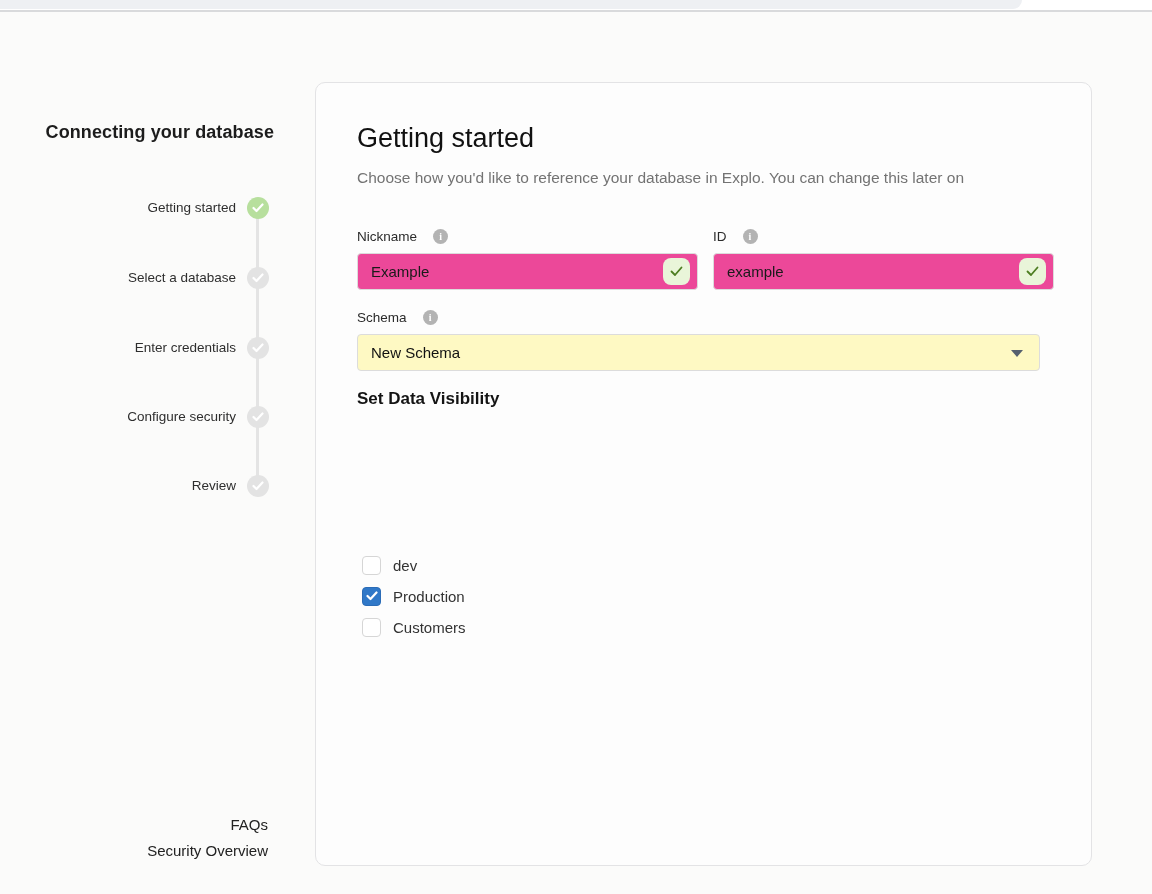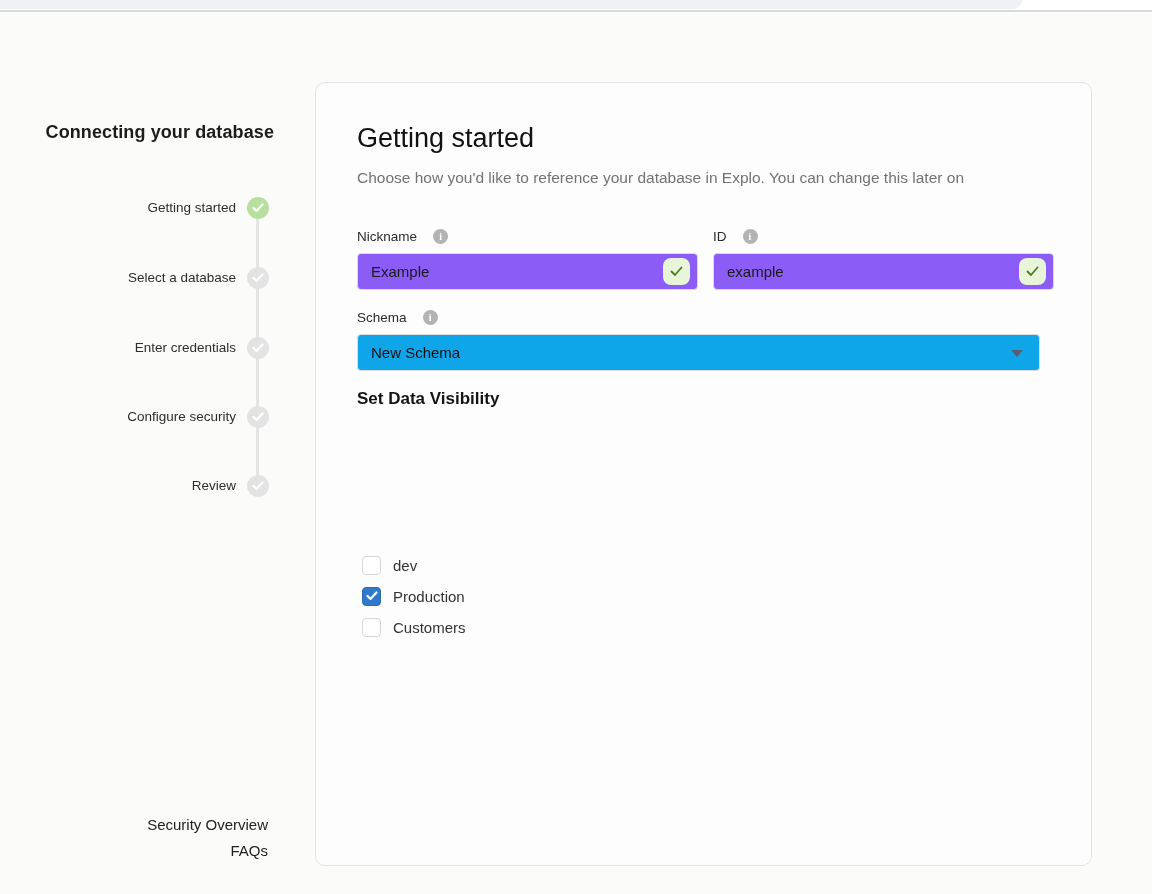--- a/index.html
+++ b/index.html
@@ -73,31 +73,31 @@
   }
   .info-icon {
     width: 15px; height: 15px; border-radius: 50%; background: #b3b3b3;
     color: #fff; font-size: 10px; font-weight: 700; font-style: normal;
     display: inline-flex; align-items: center; justify-content: center;
     font-family: "Liberation Serif", serif;
   }
 
   .text-input {
     position: absolute; height: 37px; border: 1px solid #dcdcdc; border-radius: 4px;
-    background: #8b5cf6; font-size: 15px; color: #1a1a1a; padding: 0 40px 0 13px;
+    background: #ec4899; font-size: 15px; color: #1a1a1a; padding: 0 40px 0 13px;
     font-family: "Liberation Sans", sans-serif; outline: none; width: 341px;
   }
   .valid-badge {
     position: absolute; width: 27px; height: 27px; border-radius: 8px;
     background: #e9f5d9; display: flex; align-items: center; justify-content: center;
   }
 
   .select-box {
     position: absolute; left: 41px; top: 251px; width: 683px; height: 37px;
-    border: 1px solid #dcdcdc; border-radius: 4px; background: #0ea5e9;
+    border: 1px solid #dcdcdc; border-radius: 4px; background: #fef9c3;
     display: flex; align-items: center; padding: 0 13px; font-size: 15px; color: #111;
     cursor: pointer;
   }
   .select-caret {
     position: absolute; right: 16px; top: 15px; width: 0; height: 0;
     border-left: 6px solid transparent; border-right: 6px solid transparent;
     border-top: 7px solid #55606e;
   }
 
   .section-heading {
@@ -173,22 +173,22 @@
 <div class="step" style="top:474px">
   <span class="step-label">Review</span>
   <span class="step-circle pending">
     <svg width="12" height="10" viewBox="0 0 12 10">
         <polyline points="1.5,5 4.5,8 10.5,1.5" fill="none" stroke="#ffffff" stroke-width="2.2" stroke-linecap="round" stroke-linejoin="round"></polyline>
       </svg>
   </span>
 </div>
 
 <div class="side-links">
+  <div class="side-link">FAQs</div>
   <div class="side-link">Security Overview</div>
-  <div class="side-link">FAQs</div>
 </div>
 
 <div class="card">
   <div class="card-body">
 
     <div class="page-title">Getting started</div>
     <div class="page-subtitle">Choose how you'd like to reference your database in Explo. You can change this later on</div>
 
     <div class="field-label" style="left:41px; top:146px">
       <span>Nickname</span>

